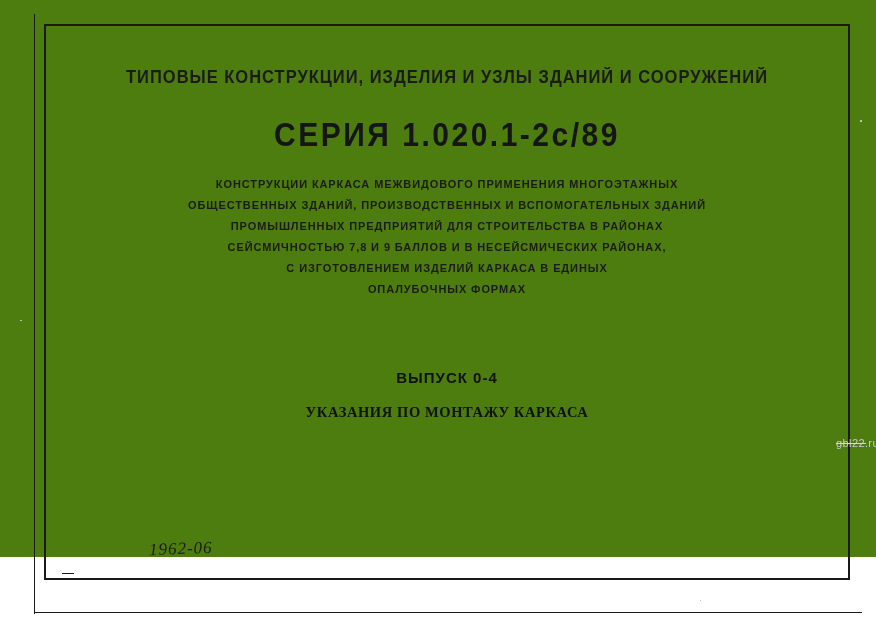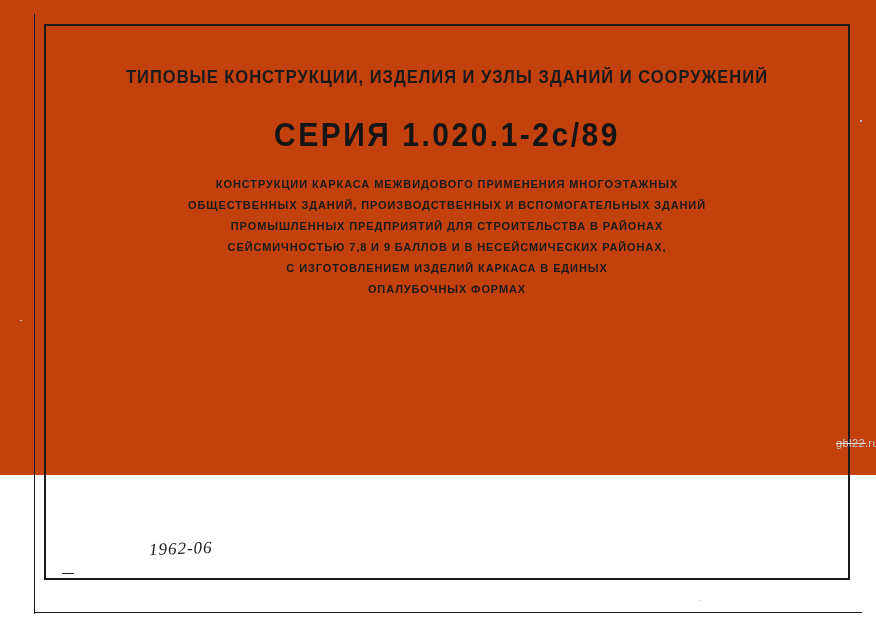--- a/index.html
+++ b/index.html
@@ -14,22 +14,22 @@
     color: #111111;
     overflow: hidden;
     position: relative;
   }
 
   
   #scan-page {
     position: absolute;
     left: 0; top: 0;
     width: 876px;
-    height: 475px;
-    background: #c2410c;
+    height: 557px;
+    background: #4d7c0f;
   }
 
   
   #outer-rule-vertical {
     position: absolute;
     left: 34px;
     top: 14px;
     width: 1px;
     height: 600px;
     background: #1a1a1a;
@@ -176,21 +176,23 @@
 
     <div class="center-block" id="description-block">
       <span class="dline">КОНСТРУКЦИИ КАРКАСА МЕЖВИДОВОГО ПРИМЕНЕНИЯ МНОГОЭТАЖНЫХ</span>
       <span class="dline">ОБЩЕСТВЕННЫХ ЗДАНИЙ, ПРОИЗВОДСТВЕННЫХ И ВСПОМОГАТЕЛЬНЫХ ЗДАНИЙ</span>
       <span class="dline">ПРОМЫШЛЕННЫХ ПРЕДПРИЯТИЙ ДЛЯ СТРОИТЕЛЬСТВА В РАЙОНАХ</span>
       <span class="dline">СЕЙСМИЧНОСТЬЮ 7,8 И 9 БАЛЛОВ И В НЕСЕЙСМИЧЕСКИХ РАЙОНАХ,</span>
       <span class="dline">С ИЗГОТОВЛЕНИЕМ ИЗДЕЛИЙ КАРКАСА В ЕДИНЫХ</span>
       <span class="dline">ОПАЛУБОЧНЫХ ФОРМАХ</span>
     </div>
 
-
+    <div class="center-block" id="issue-line">ВЫПУСК  0-4</div>
+
+    <div class="center-block" id="issue-title">УКАЗАНИЯ ПО МОНТАЖУ КАРКАСА</div>
 
     <div id="archive-number">1962-06</div>
 
   </div>
 
   <div id="watermark">gbl22.ru</div>
   <div id="watermark-strike"></div>
 
   <div class="speck" style="left:860px; top:120px; width:2px; height:2px;"></div>
   <div class="speck" style="left:20px; top:320px; width:2px; height:1px;"></div>

